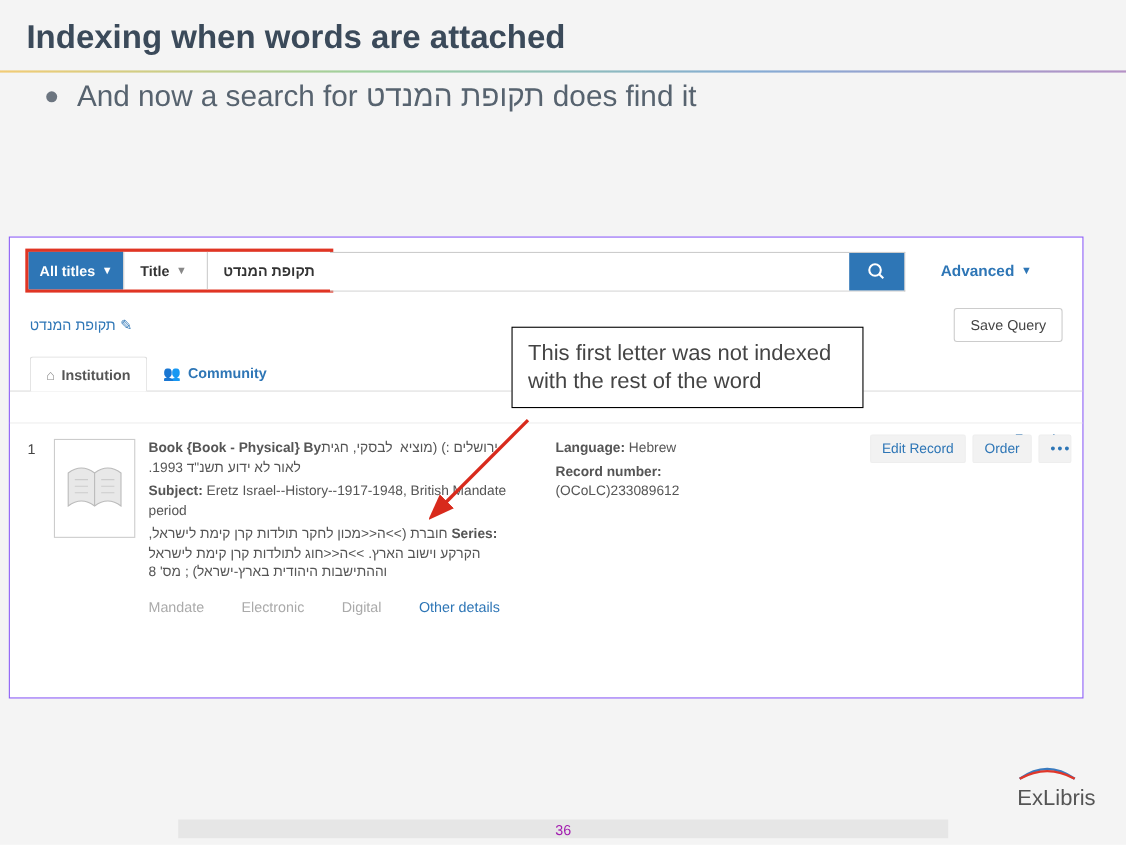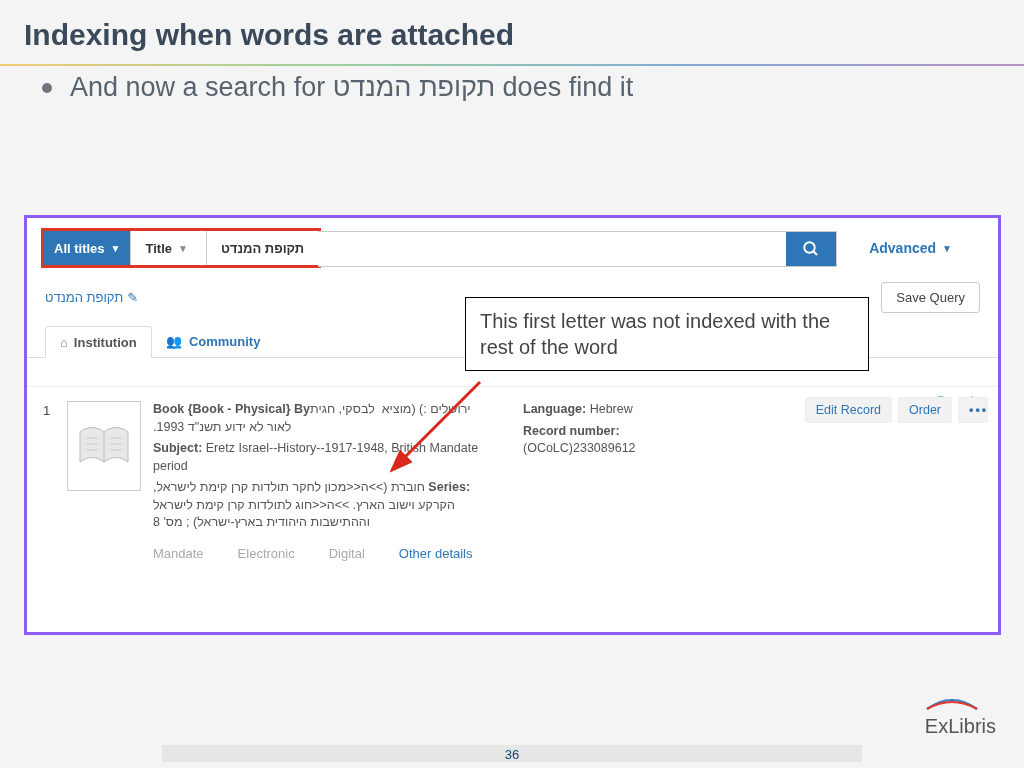--- a/index.html
+++ b/index.html
@@ -2,21 +2,21 @@
 <html><head>
 <meta charset="utf-8">
 <style>
   * { box-sizing: border-box; margin: 0; padding: 0; }
   body { font-family: Verdana, Arial, sans-serif; background: #f4f4f4; width: 1024px; height: 768px; position: relative; overflow: hidden; }
   .slide-title { color: #3b4a5a; font-size: 30px; font-weight: bold; padding: 18px 0 12px 24px; }
   .divider { height: 2px; background: linear-gradient(to right, #f0b020, #5fb766, #3a7bbf, #8b4fa6); opacity: 0.6; margin-bottom: 6px; }
   .bullet-row { display: flex; align-items: center; padding-left: 42px; font-size: 27px; color: #57636f; }
   .bullet-dot { width: 10px; height: 10px; background: #6c7580; border-radius: 50%; margin-right: 18px; flex: none; }
 
-  .screenshot { position: absolute; top: 215px; left: 24px; width: 977px; height: 420px; border: 3px solid #8b5cf6; background: #fff; }
+  .screenshot { position: absolute; top: 215px; left: 8px; width: 977px; height: 420px; border: 1px solid #8b5cf6; background: #fff; }
 
   .search-row { display: flex; align-items: center; padding: 10px 14px 0 14px; gap: 0; }
   .search-left-box { display: flex; border: 3px solid #e03524; height: 40px; align-items: stretch; }
   .drop-alltitles { background: #2e76b6; color: #fff; font-size: 13px; font-weight: bold; display: flex; align-items: center; padding: 0 10px; cursor: pointer; }
   .drop-title { background: #fff; color: #333; font-size: 13px; font-weight: bold; display: flex; align-items: center; padding: 0 18px 0 14px; border-left: 1px solid #ccc; cursor: pointer; }
   .drop-caret { font-size: 10px; margin-left: 6px; }
   .search-term-box { background: #fff; color: #333; font-size: 13px; font-weight: bold; display: flex; align-items: center; padding: 0 14px; border-left: 1px solid #ccc; direction: rtl; }
   .search-bar-rest { flex: 1; border: 1px solid #ccc; border-left: none; height: 36px; margin-top: 2px; margin-left: -3px; display: flex; }
   .search-input { flex: 1; border: none; outline: none; padding: 0 8px; font-size: 13px; }
   .search-btn { width: 50px; background: #2e76b6; display: flex; align-items: center; justify-content: center; cursor: pointer; }
@@ -46,24 +46,24 @@
   .two-col { display: flex; gap: 40px; }
   .col { flex: 0 0 auto; max-width: 330px; }
   .format-tabs { display: flex; gap: 34px; margin-top: 10px; font-size: 13px; }
   .ft-disabled { color: #aaa; }
   .ft-active { color: #2e76b6; }
 
   .record-actions { position: absolute; right: 10px; top: 10px; display: flex; gap: 6px; }
   .ra-btn { background: #f2f2f2; border: 1px solid #eee; color: #2e76b6; font-size: 12.5px; padding: 5px 10px; cursor: pointer; border-radius: 2px; }
   .ra-more { width: 30px; text-align: center; color: #2e76b6; font-weight: bold; letter-spacing: 2px; }
 
-  .annotation-box { position: absolute; top: 297px; left: 465px; width: 404px; border: 1.5px solid #000; background: #fff; padding: 10px 14px; font-size: 20px; color: #444; line-height: 1.3; z-index: 5; }
+  .annotation-box { position: absolute; top: 297px; left: 465px; width: 320px; border: 1.5px solid #000; background: #fff; padding: 10px 14px; font-size: 20px; color: #444; line-height: 1.3; z-index: 5; }
   .arrow-svg { position: absolute; top: 378px; left: 390px; z-index: 4; }
 
-  .footer-page { position: absolute; bottom: 6px; left: 50%; transform: translateX(-50%); color: #0c4a6e; font-size: 13px; background: #e6e6e6; padding: 2px 8px 0 8px; width: 700px; text-align: center; }
+  .footer-page { position: absolute; bottom: 6px; left: 50%; transform: translateX(-50%); color: #a21caf; font-size: 13px; background: #e6e6e6; padding: 2px 8px 0 8px; width: 700px; text-align: center; }
   .logo { position: absolute; bottom: 30px; right: 28px; font-family: Arial, sans-serif; }
   .logo-swoosh { width: 54px; height: 14px; }
 
   .pencil { color: #2e76b6; }
 </style>
 </head>
 <body>
 
 <div class="slide-title">Indexing when words are attached</div>
 <div class="divider"></div>

